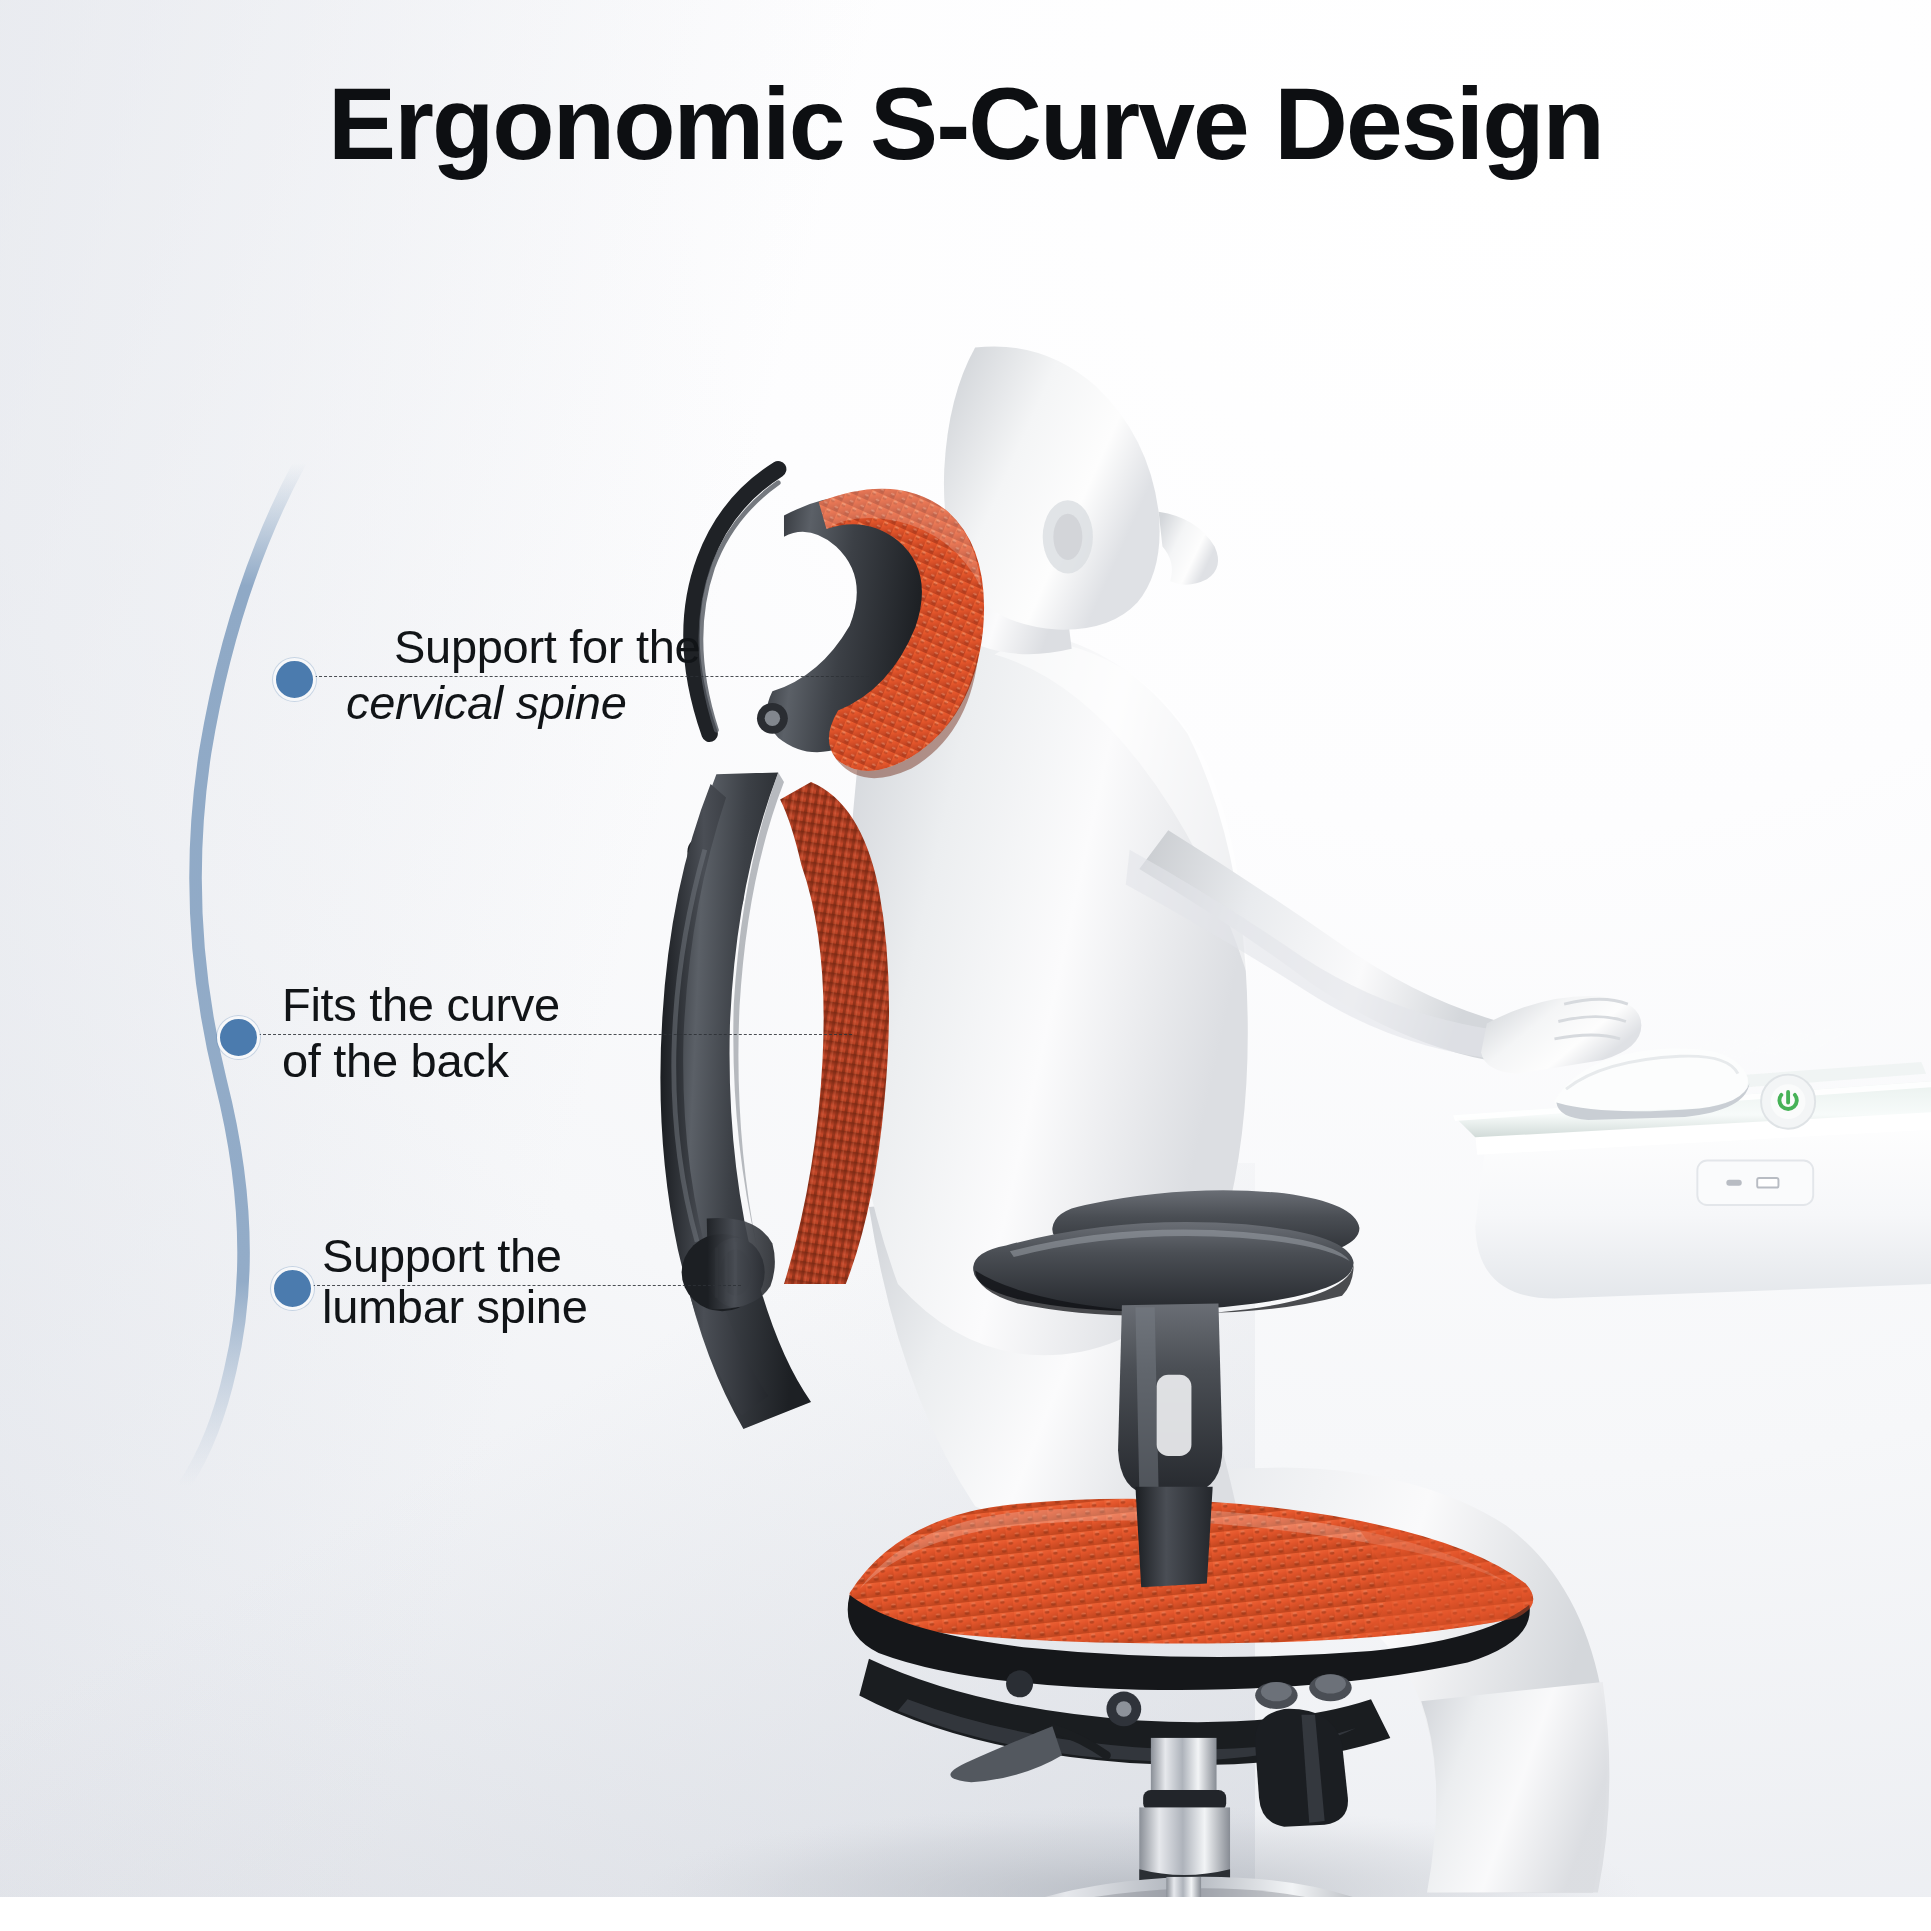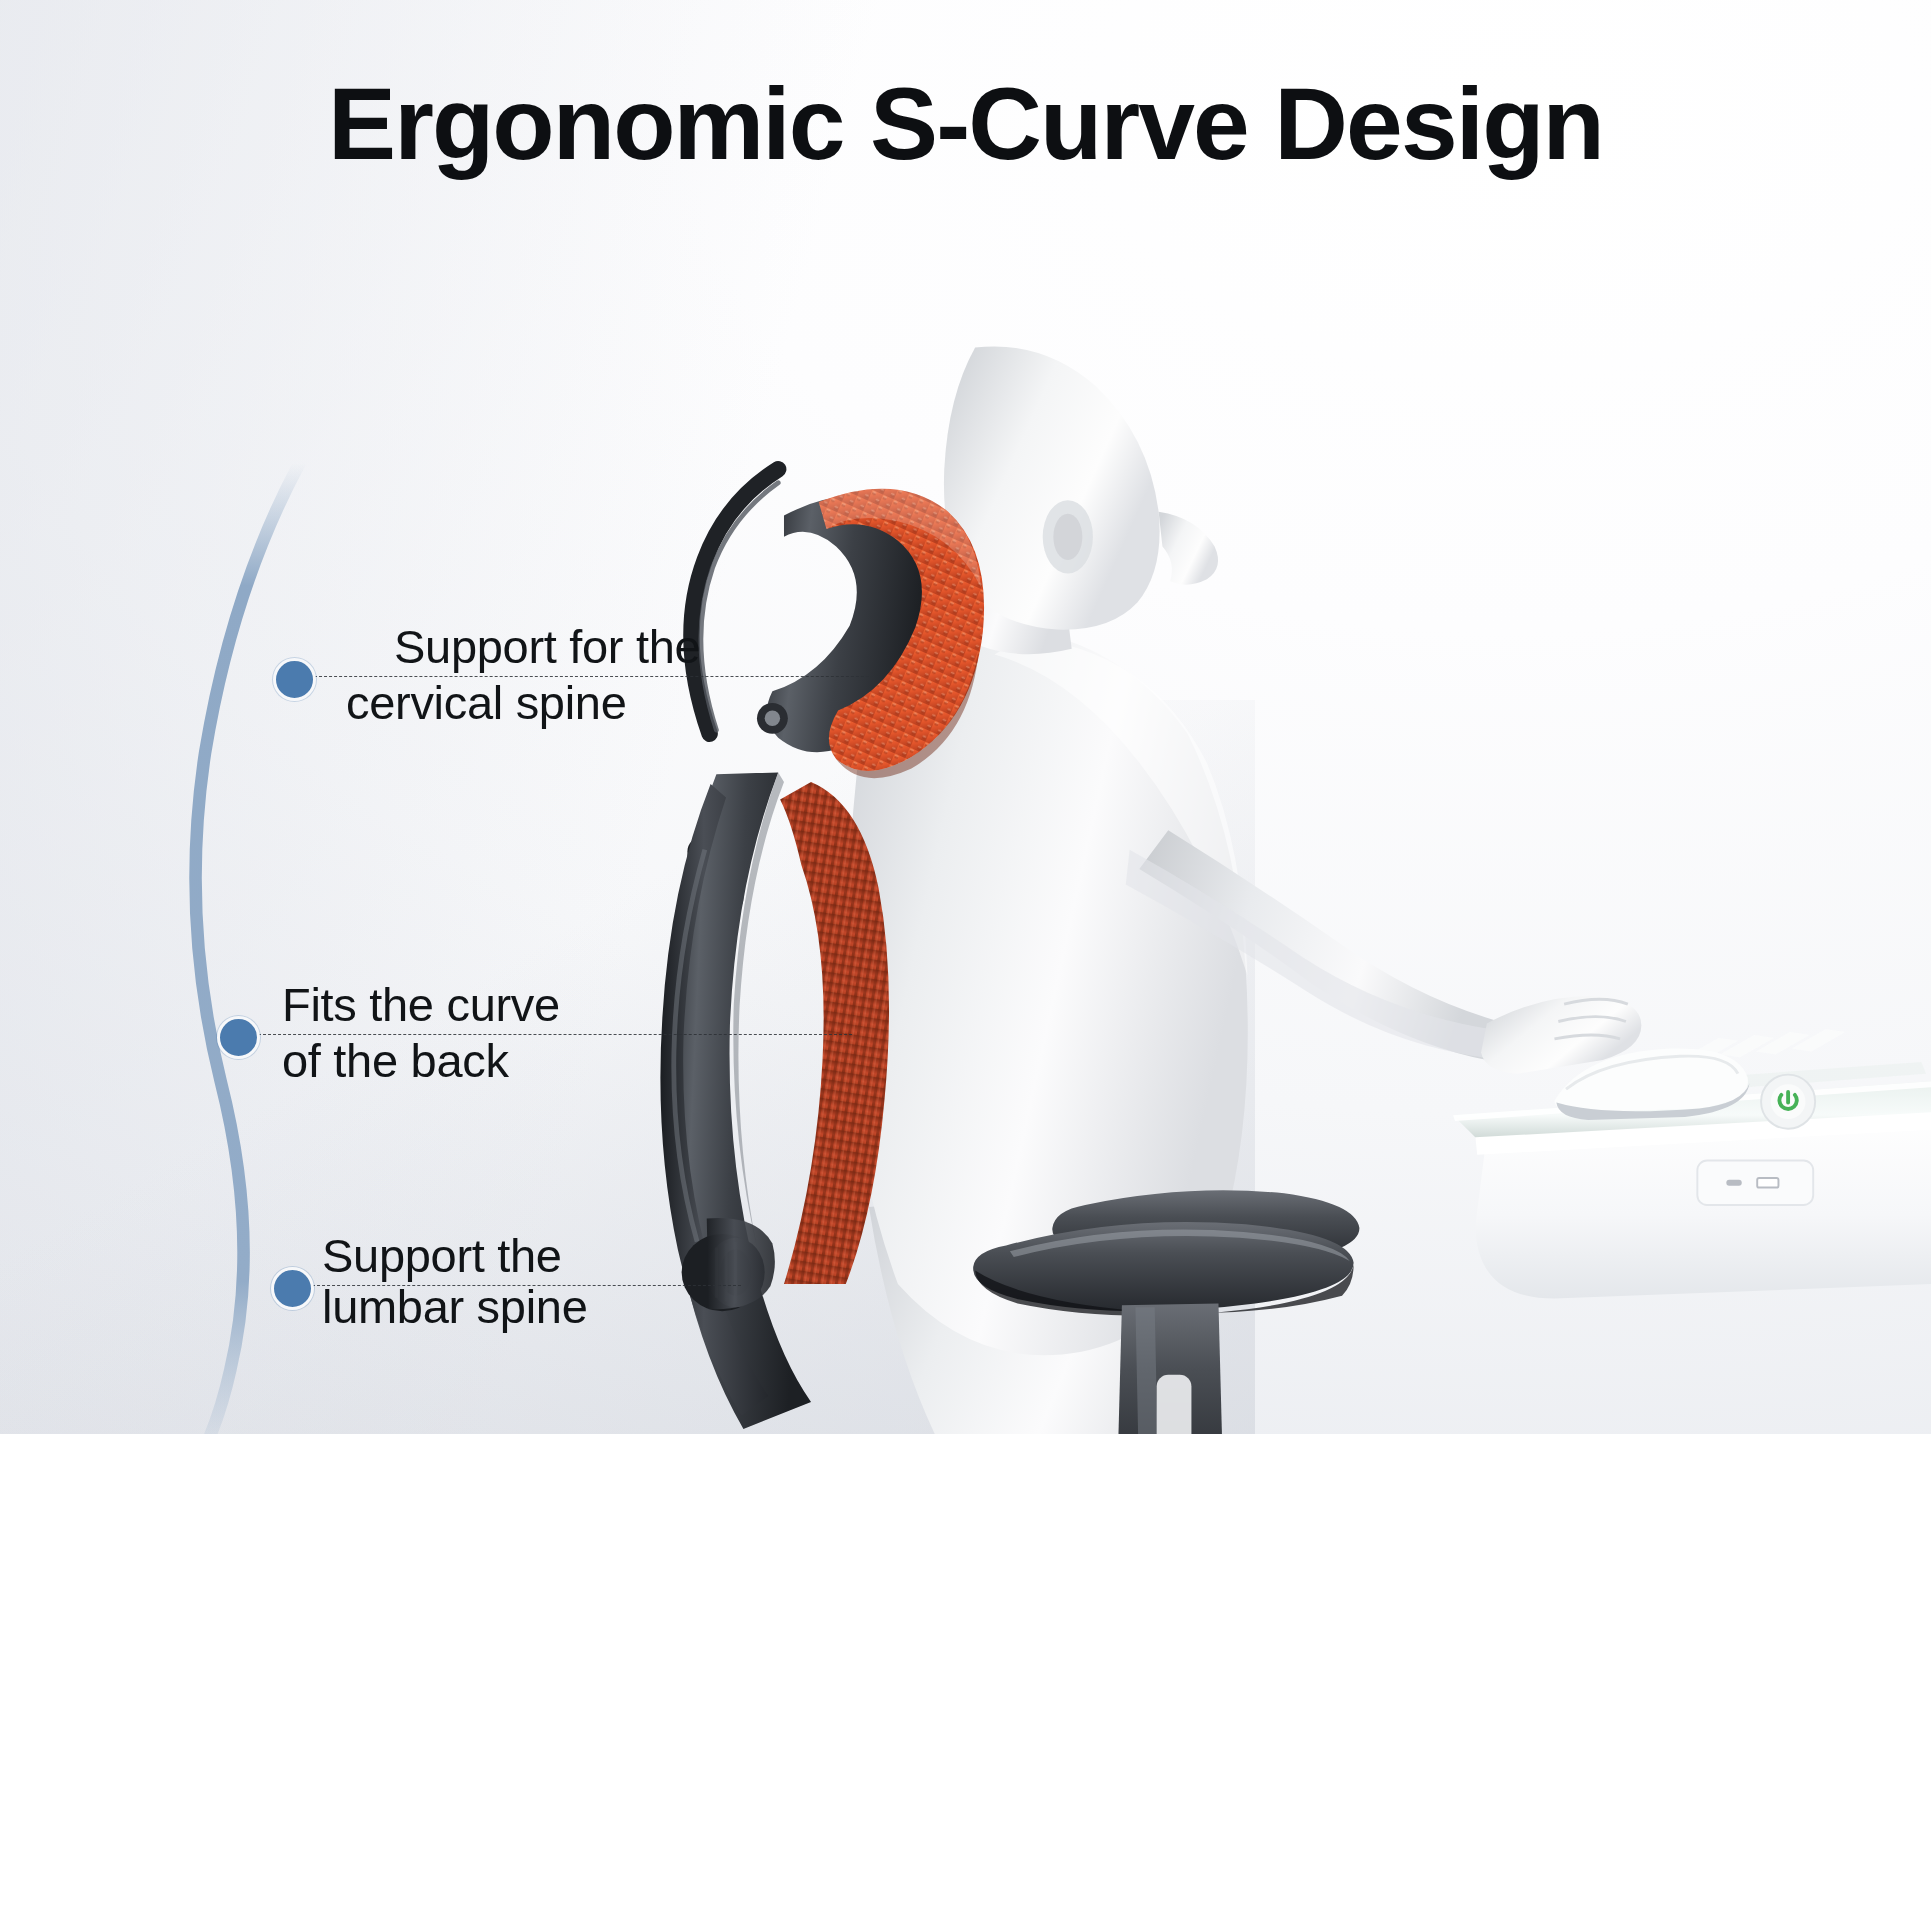--- a/index.html
+++ b/index.html
@@ -2,21 +2,21 @@
 <html><head>
 <meta charset="utf-8">
 <style>
   html,body{margin:0;padding:0;}
   body{
     width:1931px;height:1931px;overflow:hidden;
     font-family:"Liberation Sans","DejaVu Sans",sans-serif;
     background:#ffffff;
   }
   #stage{
-    position:relative;width:1931px;height:1434px;overflow:hidden;
+    position:relative;width:1931px;height:1897px;overflow:hidden;
     background:
       radial-gradient(140% 120% at 78% 8%, #ffffff 0%, #fdfdfe 30%, #f6f7f9 58%, #eceef2 80%, #e3e5ea 100%);
   }
   
   .bg-floor{
     position:absolute;left:0;bottom:0;width:1255px;height:734px;
     background:linear-gradient(to top left, rgba(205,209,217,.55), rgba(226,229,235,0) 62%);
     pointer-events:none;
   }
   .bg-vign{
@@ -369,21 +369,21 @@
     </defs>
     <path d="M190 0 Q120 130 92 300 Q66 470 108 640 Q150 806 118 940 Q102 1012 70 1060" fill="none" stroke="url(#gCurve)" stroke-width="13" stroke-linecap="round"></path>
   </svg>
 
   <div class="callouts">
 
     <div class="callout">
       <div class="lead" style="left:309px;top:676px;width:565px;"></div>
       <span class="dot" style="left:273px;top:658px;"></span>
       <div class="label" style="left:346px;top:620px;margin-left:48px;">Support for the</div>
-      <div class="label" style="left:346px;top:676px;">cervical spine</div>
+      <div class="label" style="left:346px;top:676px;font-style:italic;">cervical spine</div>
     </div>
 
     <div class="callout">
       <div class="lead" style="left:253px;top:1034px;width:599px;"></div>
       <span class="dot" style="left:217px;top:1016px;"></span>
       <div class="label" style="left:282px;top:978px;">Fits the curve</div>
       <div class="label" style="left:282px;top:1034px;">of the back</div>
     </div>
 
     <div class="callout">

